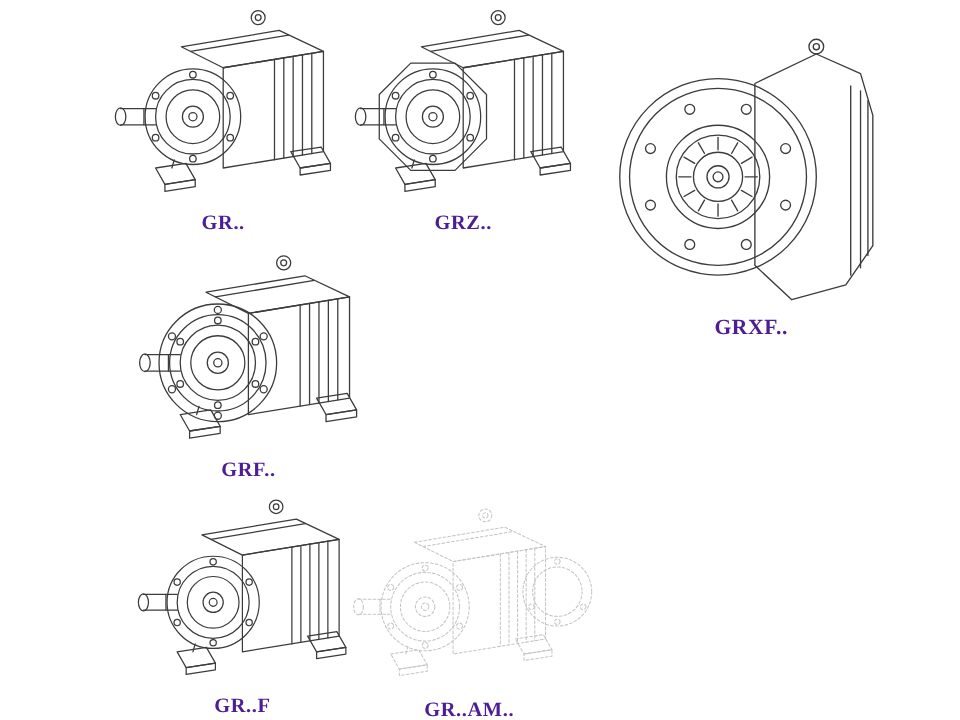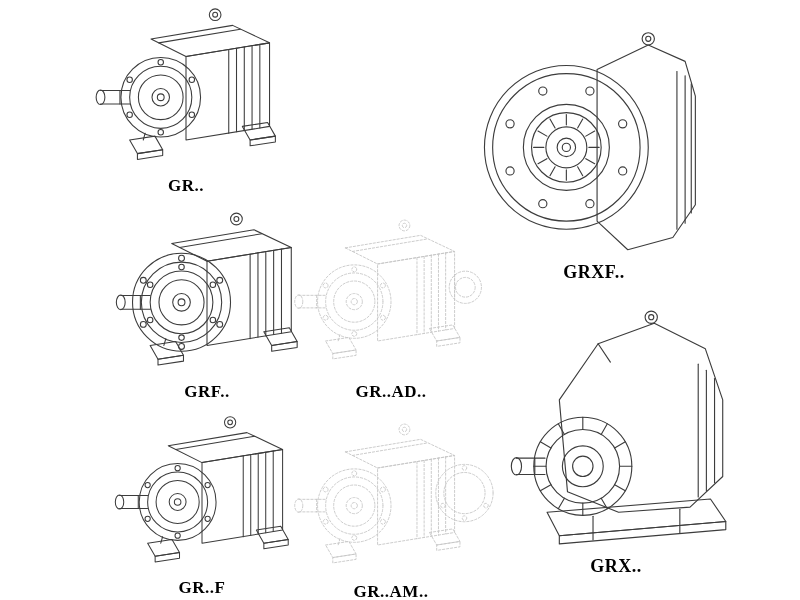--- a/index.html
+++ b/index.html
@@ -3,21 +3,21 @@
 <meta charset="utf-8">
 <style>
   html,body{margin:0;padding:0;background:#ffffff;}
   #stage{
     position:relative;width:800px;height:600px;background:#ffffff;
     font-family:"Liberation Serif", serif;overflow:hidden;
   }
   .cell{position:absolute;display:flex;flex-direction:column;align-items:center;}
   .cell svg{display:block;}
   .model-label{
-    font-weight:bold;font-size:17px;color:#000000;letter-spacing:0.5px;
+    font-weight:bold;font-size:17px;color:#4c1d95;letter-spacing:0.5px;
     text-align:center;margin-top:2px;white-space:nowrap;
   }
   .lbl-big{font-size:18px;}
   svg .ink{stroke:#3c3c3c;stroke-width:1.1;fill:none;stroke-linejoin:round;stroke-linecap:round;}
   svg .ghost{stroke:#c6c6c6;stroke-width:1;fill:none;stroke-dasharray:2.5 2;stroke-linejoin:round;stroke-linecap:round;}
   .hidden-defs{position:absolute;width:0;height:0;overflow:hidden;}
 </style>
 </head>
 <body>
 
@@ -166,56 +166,48 @@
 
   <div class="cell" style="left:88px;top:4px;width:196px;">
     <svg width="196" height="170" viewBox="0 0 200 175">
       <g class="ink">
           <use href="#core-r"></use>
         </g>
     </svg>
     <div class="model-label">GR..</div>
   </div>
 
-
-  <div class="cell" style="left:476px;top:2px;width:236px;">
+  <div class="cell" style="left:288px;top:4px;width:196px;">
+    <svg width="196" height="170" viewBox="0 0 200 175">
+      <g class="ink">
+          <use href="#core-rz"></use>
+        </g>
+    </svg>
+    <div class="model-label">GRZ..</div>
+  </div>
+
+  <div class="cell" style="left:508px;top:2px;width:236px;">
     <svg width="236" height="258" viewBox="0 0 230 252">
       <g class="ink">
           <use href="#core-grxf"></use>
         </g>
     </svg>
     <div class="model-label lbl-big">GRXF..</div>
   </div>
 
   <div class="cell" style="left:109px;top:208px;width:196px;justify-content:flex-end;">
     <svg width="196" height="172" viewBox="0 0 200 175">
       <g class="ink">
           <use href="#core-rf"></use>
         </g>
     </svg>
     <div class="model-label">GRF..</div>
   </div>
 
-  <div class="cell" style="left:288px;top:208px;width:206px;">
-    <svg width="206" height="172" viewBox="0 0 230 175">
-      <g class="ghost">
-          <use href="#core-r-ad"></use>
-        </g>
-    </svg>
-    <div class="model-label">GR..AD..</div>
-  </div>
-
-  <div class="cell" style="left:496px;top:302px;width:240px;">
-    <svg width="240" height="252" viewBox="0 0 235 245">
-      <g class="ink">
-          <use href="#core-grx"></use>
-        </g>
-    </svg>
-    <div class="model-label lbl-big">GRX..</div>
-  </div>
+
 
   <div class="cell" style="left:104px;top:412px;width:196px;">
     <svg width="196" height="164" viewBox="0 0 200 175">
       <g class="ink">
           <use href="#core-r"></use>
         </g>
     </svg>
     <div class="model-label">GR..F</div>
   </div>
 

